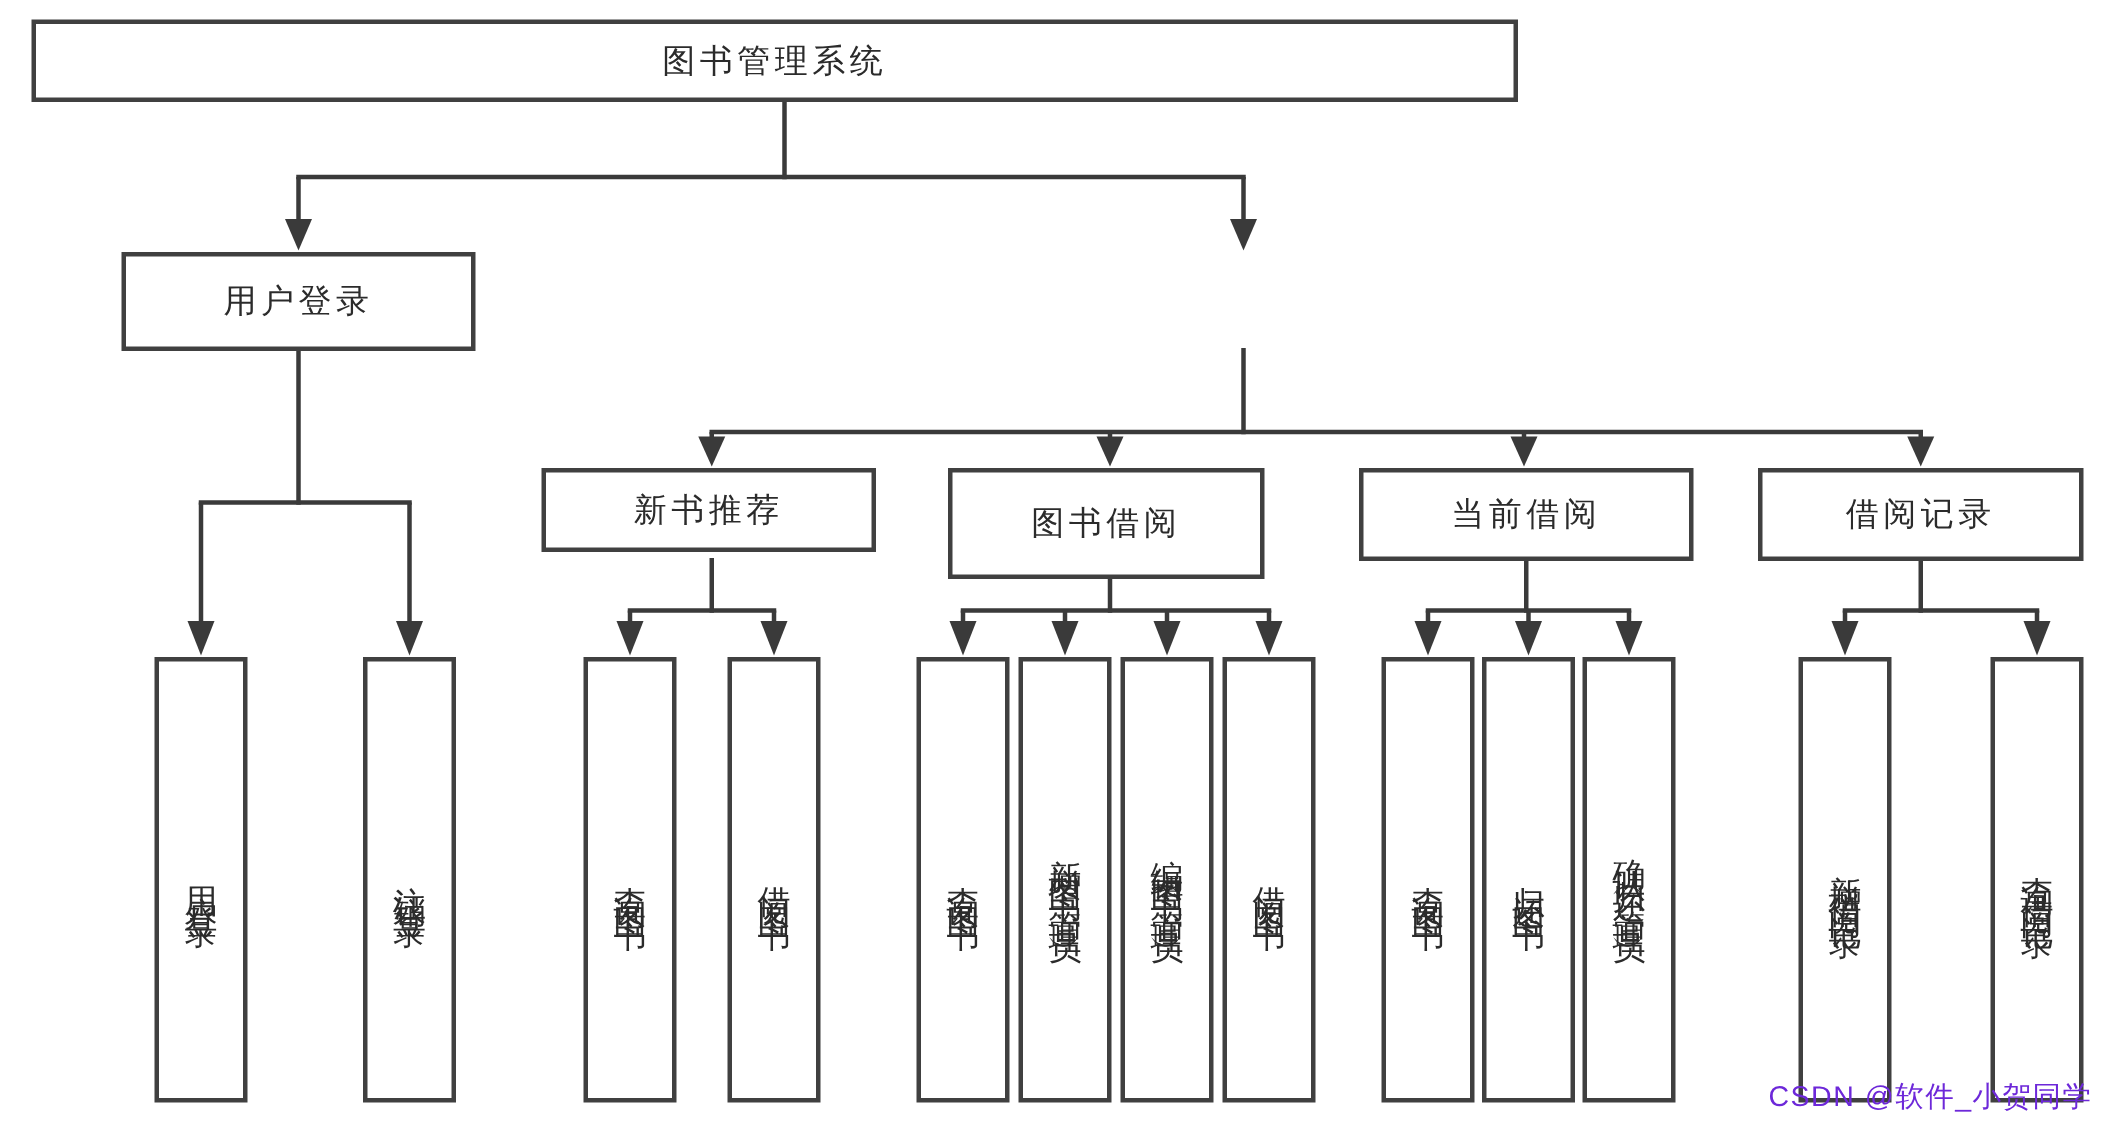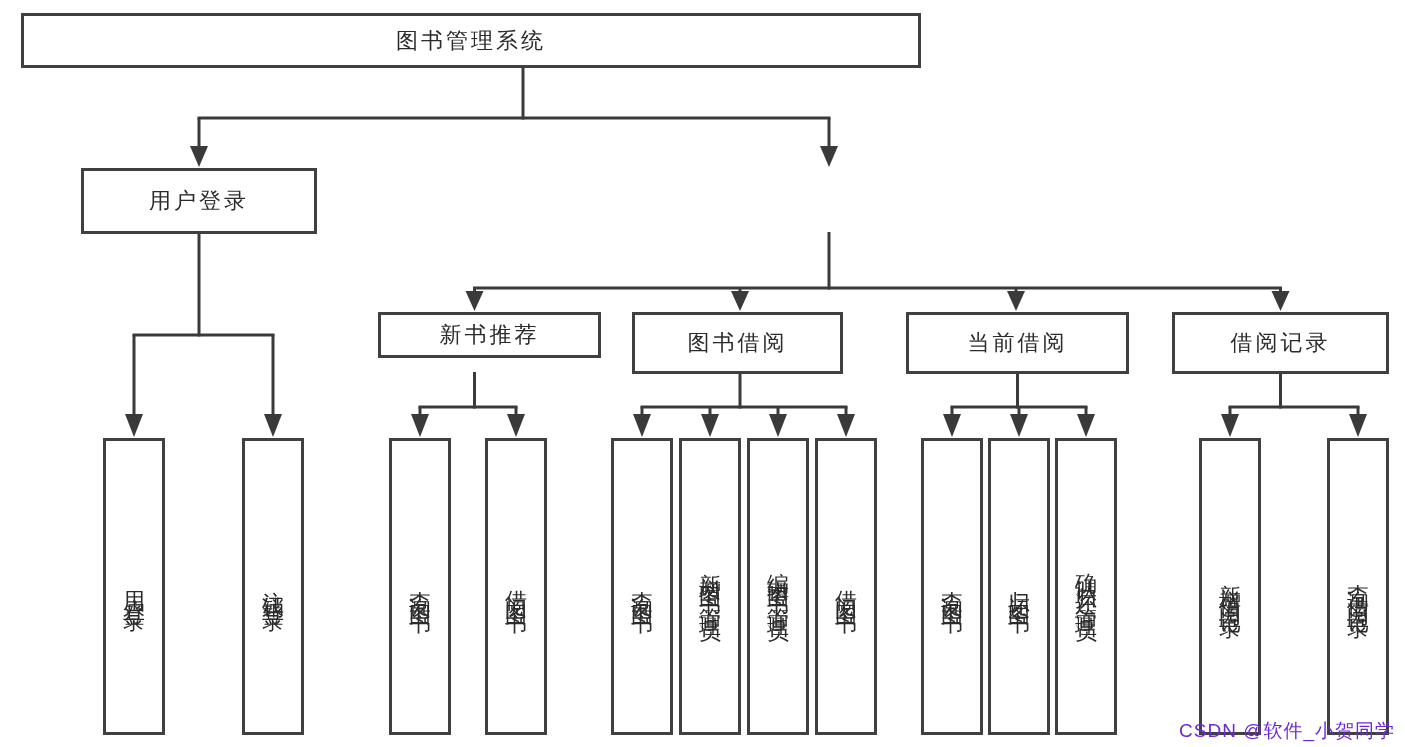--- a/index.html
+++ b/index.html
@@ -90,32 +90,32 @@
     <polygon points="1077,414 1095,414 1086,437"></polygon>
 
     <line x1="1280.5" y1="372" x2="1280.5" y2="408.5"></line>
     <line x1="1228.5" y1="407" x2="1359.5" y2="407"></line>
     <line x1="1230" y1="407" x2="1230" y2="418"></line>
     <polygon points="1221,414 1239,414 1230,437"></polygon>
     <line x1="1358" y1="407" x2="1358" y2="418"></line>
     <polygon points="1349,414 1367,414 1358,437"></polygon>
   </svg>
 
-  <div class="node" style="left:21px;top:13px;width:900px;height:55px;">
+  <div class="node" style="left:21px;top:13px;width:991px;height:55px;">
     <span>图书管理系统</span>
   </div>
 
   <div class="node" style="left:81px;top:168px;width:236px;height:66px;">
     <span>用户登录</span>
   </div>
 
-  <div class="node" style="left:378px;top:312px;width:223px;height:46px;align-items:center;">
+  <div class="node" style="left:361px;top:312px;width:223px;height:56px;align-items:center;">
     <span>新书推荐</span>
   </div>
-  <div class="node" style="left:632px;top:312px;width:211px;height:62px;">
+  <div class="node" style="left:632px;top:312px;width:211px;height:74px;">
     <span>图书借阅</span>
   </div>
   <div class="node" style="left:906px;top:312px;width:223px;height:62px;">
     <span>当前借阅</span>
   </div>
   <div class="node" style="left:1172px;top:312px;width:217px;height:62px;">
     <span>借阅记录</span>
   </div>
 
   <div class="leaf" style="left:103px;">

